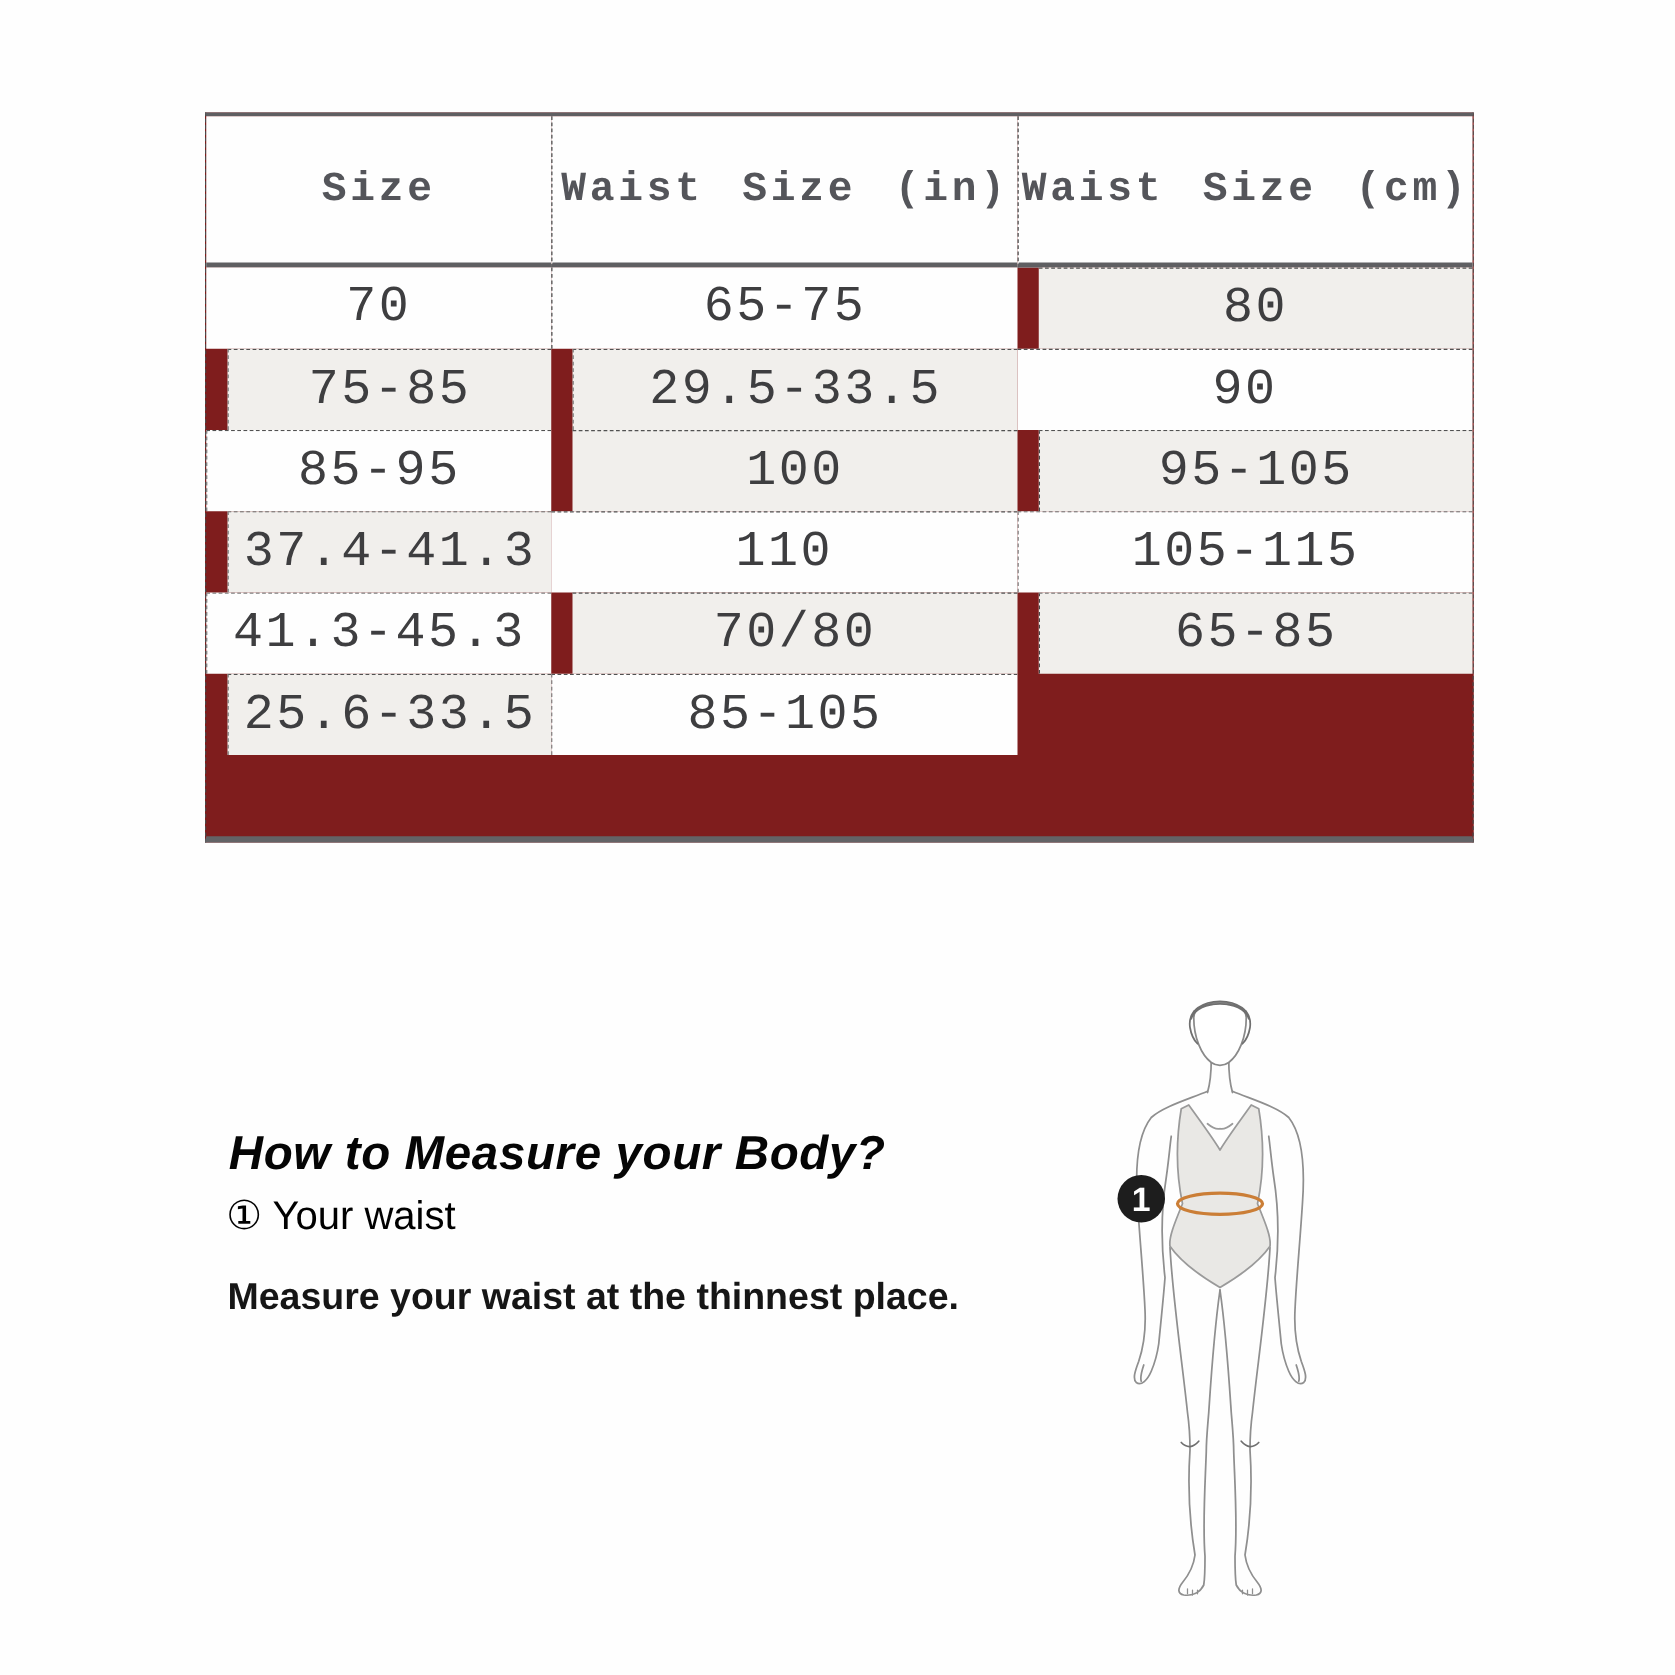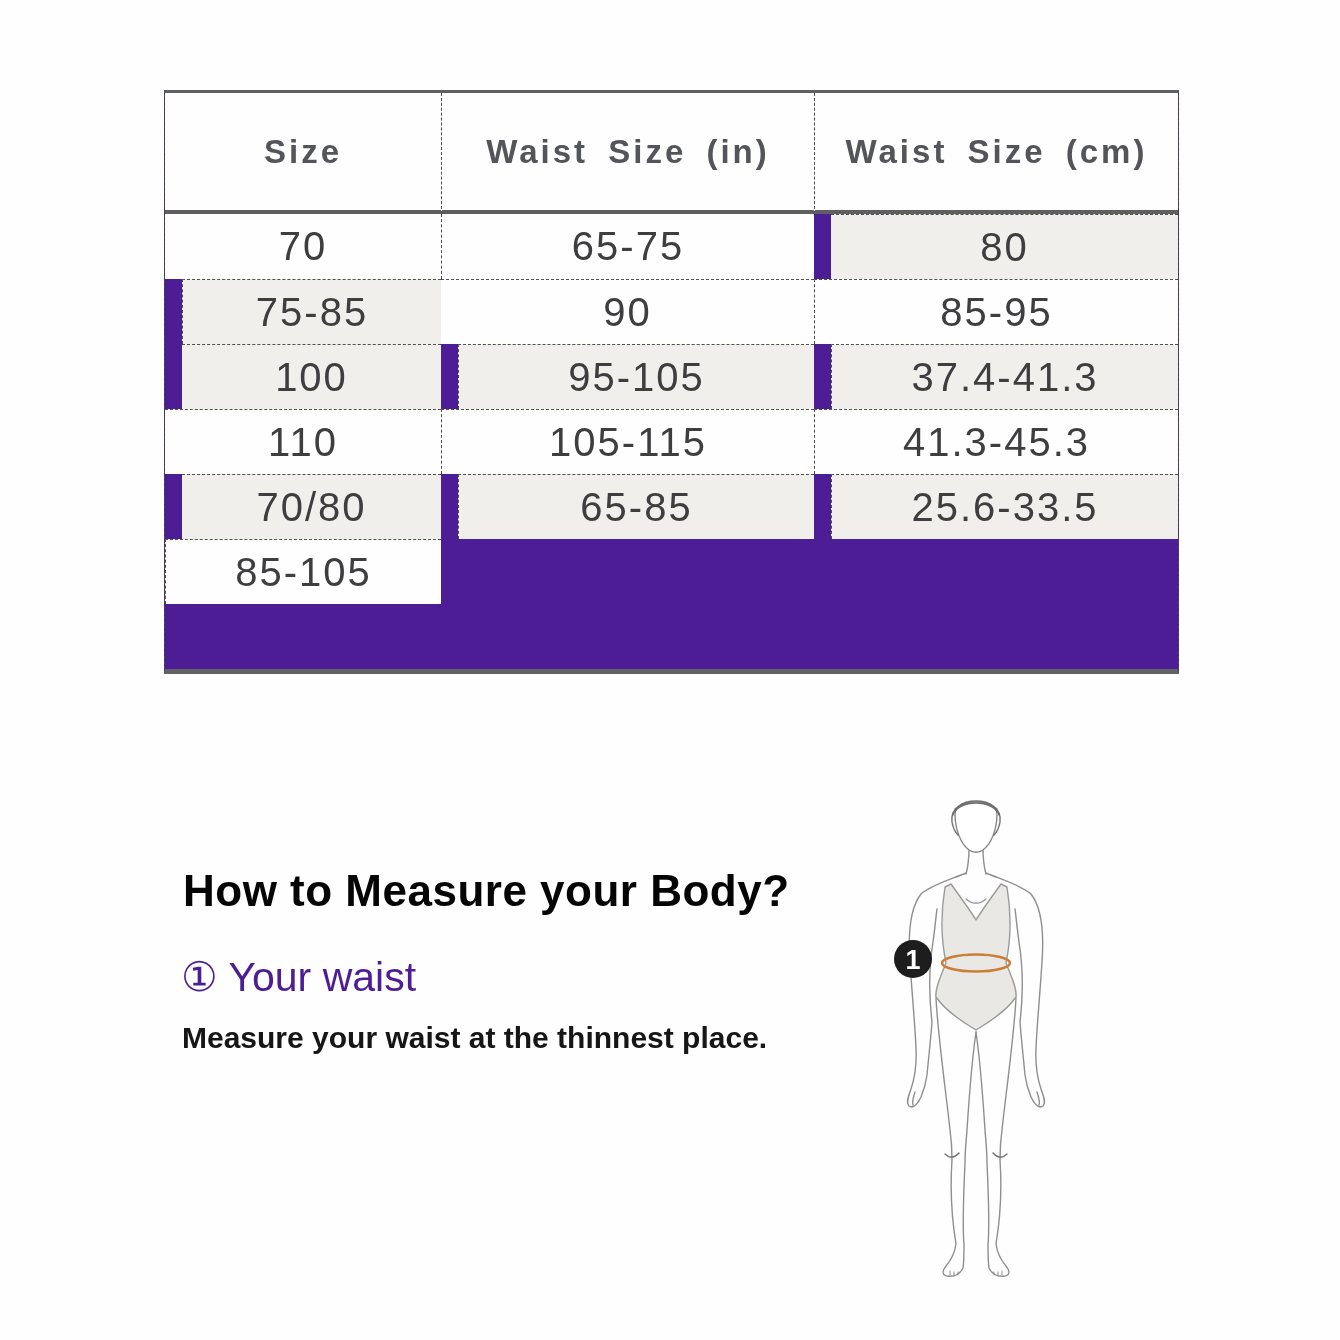--- a/index.html
+++ b/index.html
@@ -18,21 +18,22 @@
     left:164px;top:90px;
     width:1013px;
     display:grid;
     grid-template-columns:276px 373px 364px;
     grid-template-rows:121px repeat(7,65px);
     border-top:3px solid #5f5f62;
     border-bottom:5px solid #636366;
     border-left:1px dashed #4a4a4a;
     border-right:1px dashed #4a4a4a;
     box-sizing:content-box;
-    background:#4c1d95;
+    background:#7f1d1d;
+    font-family:Liberation Mono, monospace;
   }
   .cell{
     display:flex;align-items:center;justify-content:center;
     font-size:40px;
     color:#3e3e40;
     letter-spacing:2px;
     background:#fefefe;
   }
   .cell.head{
     font-weight:bold;
@@ -41,27 +42,28 @@
     letter-spacing:3px;
     word-spacing:8px;
     border-bottom:4px solid #5f5f62;
   }
   .cell.col2,.cell.col3{border-left:1px dashed #4a4a4a;}
   .cell.sep{border-top:1px dashed #515151;}
   .cell.alt{background:#f1efec;margin-left:17px;}
 
   
   .measure-heading{
-    position:absolute;left:183px;top:866px;
-    font-size:44px;font-weight:bold;color:#050505;
+    position:absolute;left:183px;top:902px;
+    font-size:38px;font-weight:bold;color:#050505;
     letter-spacing:0.5px;
+    font-style:italic;
   }
   .measure-step{
     position:absolute;left:181px;top:953px;
-    font-size:41px;color:#4c1d95;text-align:center;
+    font-size:32px;color:#000000;text-align:center;
   }
   .measure-desc{
     position:absolute;left:182px;top:1021px;
     font-size:30px;color:#161616;font-weight:bold;
   }
 
   
   .figure-wrap{position:absolute;left:855px;top:782px;width:250px;height:530px;}
   .figure-wrap svg{display:block;}
 </style>
@@ -73,20 +75,21 @@
   <div class="size-table">
     <div class="cell head">Size</div>
     <div class="cell head col3">Waist Size (in)</div>
     <div class="cell head col2">Waist Size (cm)</div>
 
     <div class="cell">70</div>
     <div class="cell col2">65-75</div>
 
     <div class="cell sep alt">80</div>
     <div class="cell sep alt col2">75-85</div>
+    <div class="cell sep alt col3">29.5-33.5</div>
 
     <div class="cell sep">90</div>
     <div class="cell sep col2">85-95</div>
 
     <div class="cell sep alt">100</div>
     <div class="cell sep alt col2">95-105</div>
     <div class="cell sep alt col3">37.4-41.3</div>
 
     <div class="cell sep">110</div>
     <div class="cell sep col2">105-115</div>

